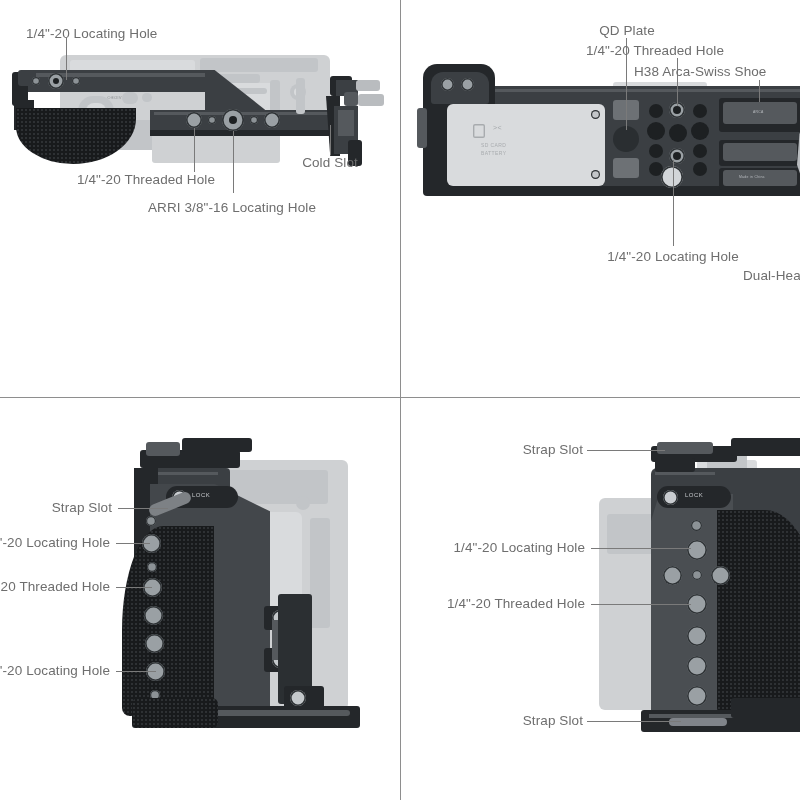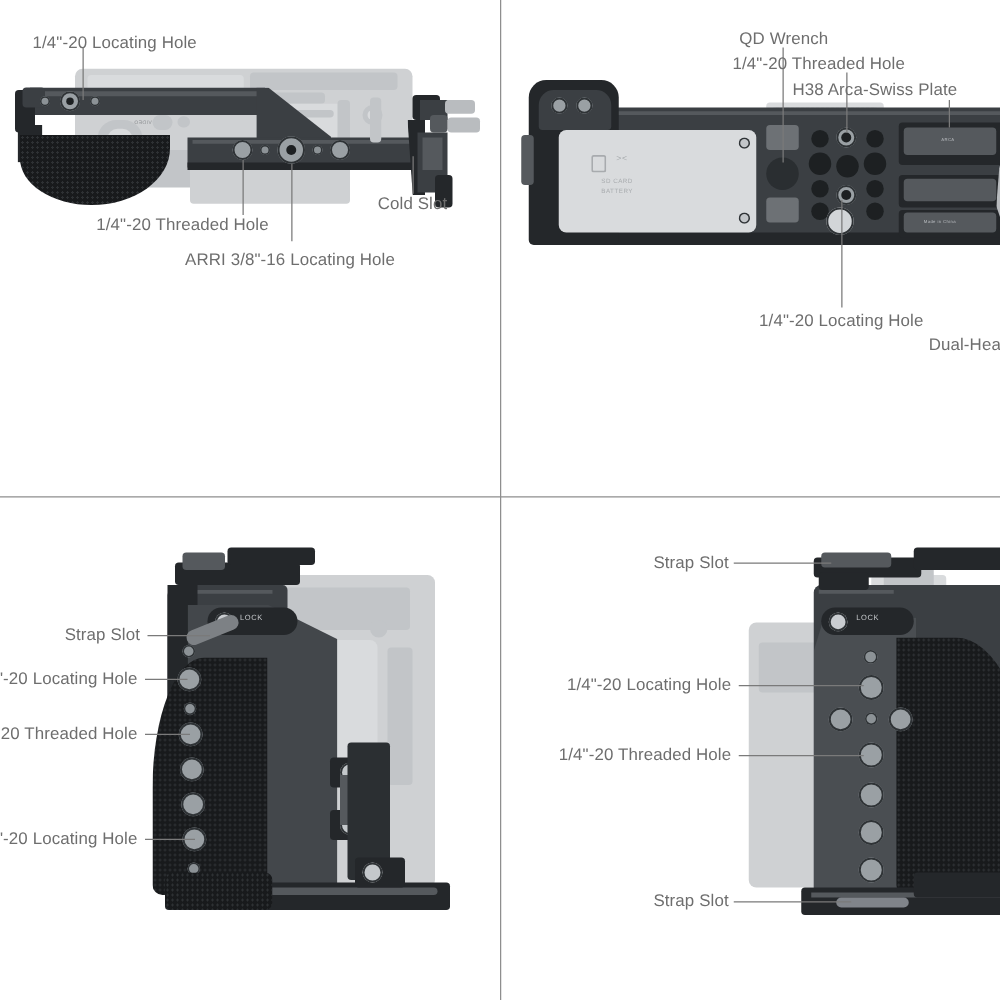--- a/index.html
+++ b/index.html
@@ -202,23 +202,23 @@
     <div class="engrave" style="left:338px;top:175px;">Made in China</div>
 
     <div class="metal" style="left:396px;top:106px;width:24px;height:84px;
          clip-path:polygon(40% 0,100% 6%,100% 92%,36% 100%,0 70%,10% 34%);"></div>
 
     <div class="lead v" style="left:225px;top:38px;height:92px;"></div>
     <div class="lead v" style="left:276px;top:58px;height:48px;"></div>
     <div class="lead v" style="left:358px;top:80px;height:22px;"></div>
     <div class="lead v" style="left:272px;top:160px;height:86px;"></div>
 
-    <div class="label c" style="left:226px;top:23px;">QD Wrench</div>
+    <div class="label c" style="left:226px;top:23px;">QD Plate</div>
     <div class="label" style="left:185px;top:43px;">1/4"-20 Threaded Hole</div>
-    <div class="label" style="left:233px;top:64px;">H38 Arca-Swiss Plate</div>
+    <div class="label" style="left:233px;top:64px;">H38 Arca-Swiss Shoe</div>
     <div class="label c" style="left:272px;top:249px;">1/4"-20 Locating Hole</div>
     <div class="label c" style="left:400px;top:268px;">Dual-Head Wrench</div>
   </div>
 
   <div class="quad" id="quad-bl">
 
     <div class="cam rnd2" style="left:196px;top:62px;width:152px;height:250px;"></div>
     <div class="cam2 rnd" style="left:210px;top:72px;width:118px;height:34px;"></div>
     <div class="cam3 rnd2" style="left:212px;top:114px;width:90px;height:96px;"></div>
     <div class="engrave-c" style="left:248px;top:140px;color:#a9adb0;">MIC</div>

